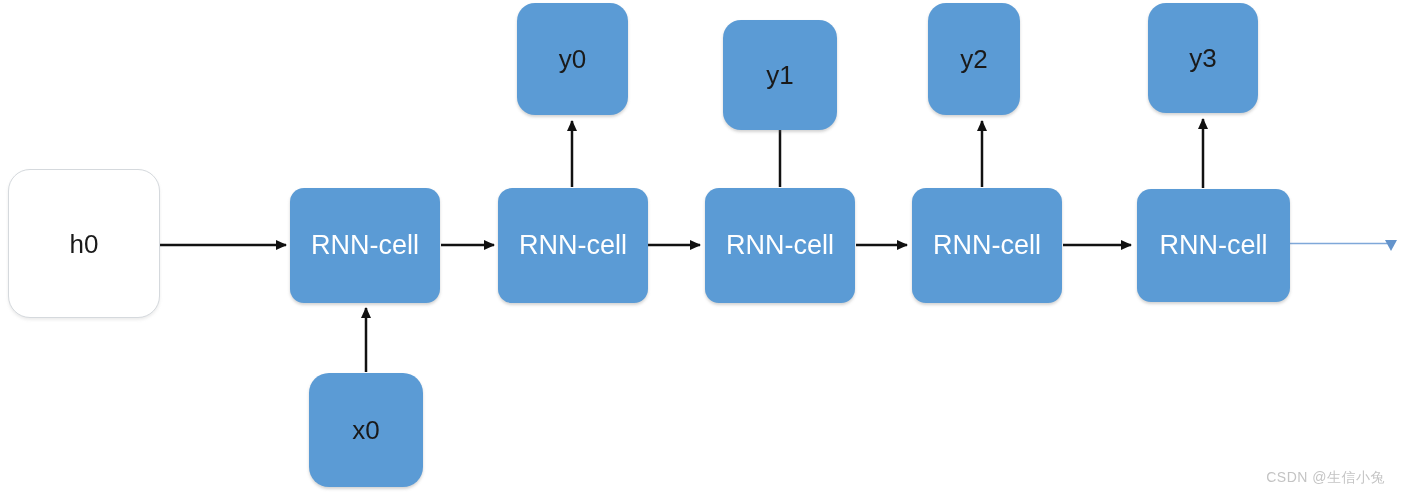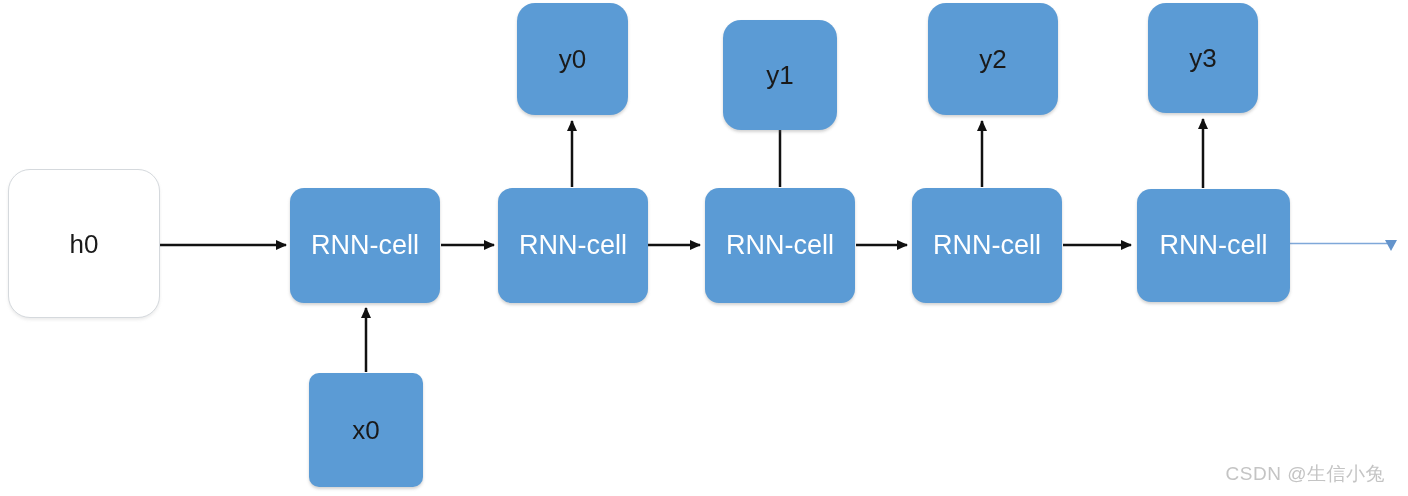--- a/index.html
+++ b/index.html
@@ -48,21 +48,21 @@
     background: #ffffff;
     border: 1px solid #d5d9dd;
     border-radius: 22px;
     color: #1a1a1a;
     box-shadow: 0 2px 3px rgba(150, 150, 150, 0.18);
   }
   .watermark {
     position: absolute;
     right: 23px;
     bottom: 9px;
-    font-size: 19px;
+    font-size: 14px;
     color: #c4c4c4;
     letter-spacing: 0.5px;
     user-select: none;
   }
 </style>
 </head>
 <body>
 
 <div class="canvas">
 
@@ -109,26 +109,26 @@
   <div class="node blue-node cell-node" style="left:1137px; top:189px; width:153px; height:113px;">
     <span>RNN-cell</span>
   </div>
 
   <div class="node blue-node" style="left:517px; top:3px; width:111px; height:112px;">
     <span>y0</span>
   </div>
   <div class="node blue-node" style="left:723px; top:20px; width:114px; height:110px;">
     <span>y1</span>
   </div>
-  <div class="node blue-node" style="left:928px; top:3px; width:130px; height:112px;">
+  <div class="node blue-node" style="left:928px; top:3px; width:92px; height:112px;">
     <span>y2</span>
   </div>
   <div class="node blue-node" style="left:1148px; top:3px; width:110px; height:110px;text-align:center;">
     <span>y3</span>
   </div>
 
-  <div class="node blue-node" style="left:309px; top:373px; width:114px; height:114px; border-radius:10px;">
+  <div class="node blue-node" style="left:309px; top:373px; width:114px; height:114px; border-radius:20px;">
     <span>x0</span>
   </div>
 
   <div class="watermark">CSDN @生信小兔</div>
 
 </div>
 
 </body></html>

